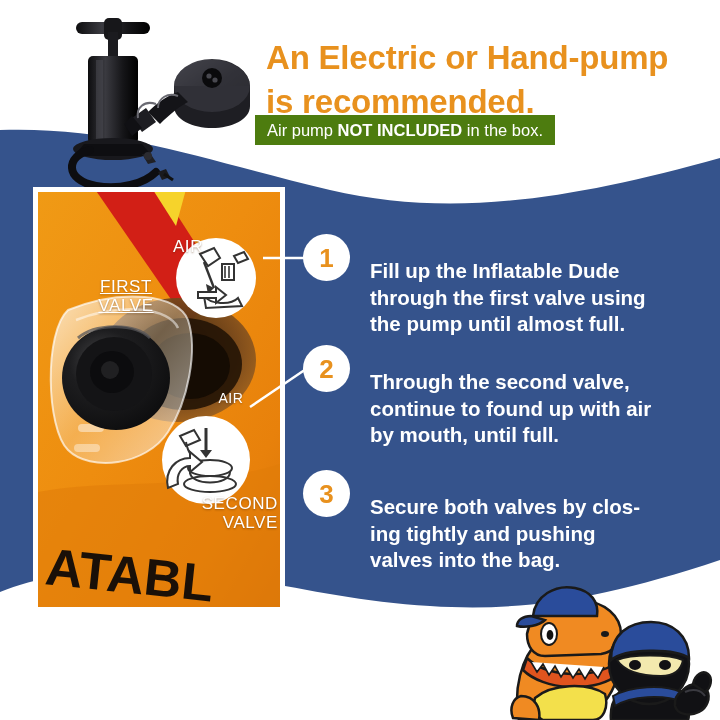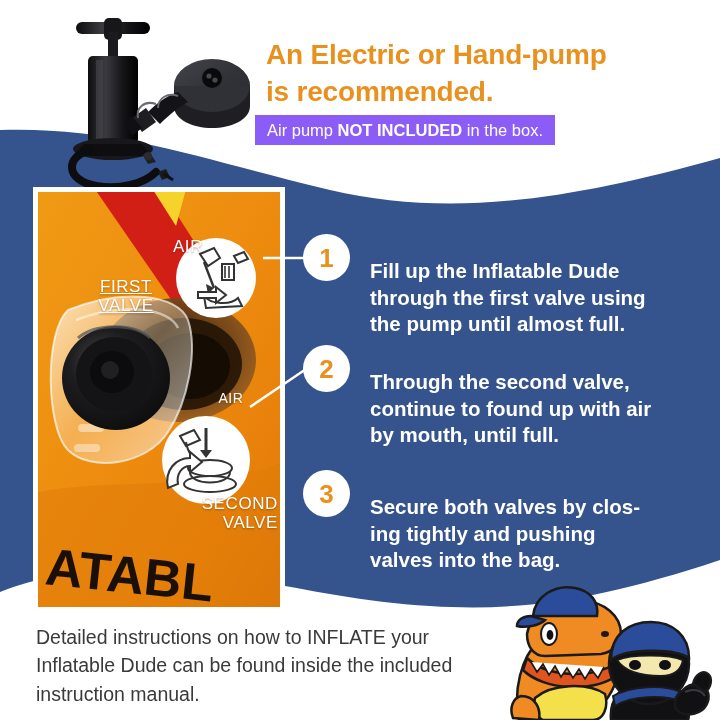--- a/index.html
+++ b/index.html
@@ -23,34 +23,34 @@
     z-index: 1;
   }
 
   
   #headline {
     position: absolute;
     left: 266px; top: 36px;
     width: 420px;
     z-index: 6;
     color: #E8911E;
-    font-size: 28px;
+    font-size: 33px;
     font-weight: bold;
     line-height: 1.33;
     letter-spacing: -0.2px;
   }
   #headline .hl-line { display: block; white-space: nowrap; }
 
   
   #not-included-banner {
     position: absolute;
     left: 255px; top: 115px;
     height: 30px;
     padding: 0 12px;
-    background: #8b5cf6;
+    background: #4d7c0f;
     color: #ffffff;
     font-size: 16.5px;
     line-height: 30px;
     white-space: nowrap;
     z-index: 6;
   }
   #not-included-banner b { font-weight: bold; }
 
   
   #pump-photo {
@@ -334,23 +334,20 @@
 continue to found up with air
 by mouth, until full.</div>
   </div>
   <div class="step" id="step-3">
     <div class="step-badge">3</div>
     <div class="step-text">Secure both valves by clos-
 ing tightly and pushing
 valves into the bag.</div>
   </div>
 
-  <div id="bottom-note">Detailed instructions on how to INFLATE your
-Inflatable Dude can be found inside the included
-instruction manual.</div>
 
   <svg id="mascots" viewBox="0 0 215 148">
 
     <g>
 
       <path d="M14,148 C8,118 16,86 34,68 C52,48 82,42 100,56 C116,68 118,92 110,112
                C102,132 86,146 70,148 Z" fill="#F08A22" stroke="#1a1a1a" stroke-width="2.5"></path>
 
       <path d="M22,62 C26,40 50,26 76,28 C100,30 116,44 116,62 C116,72 108,80 96,82
                L40,84 C28,84 22,74 22,62 Z" fill="#F08A22" stroke="#1a1a1a" stroke-width="2.5"></path>

